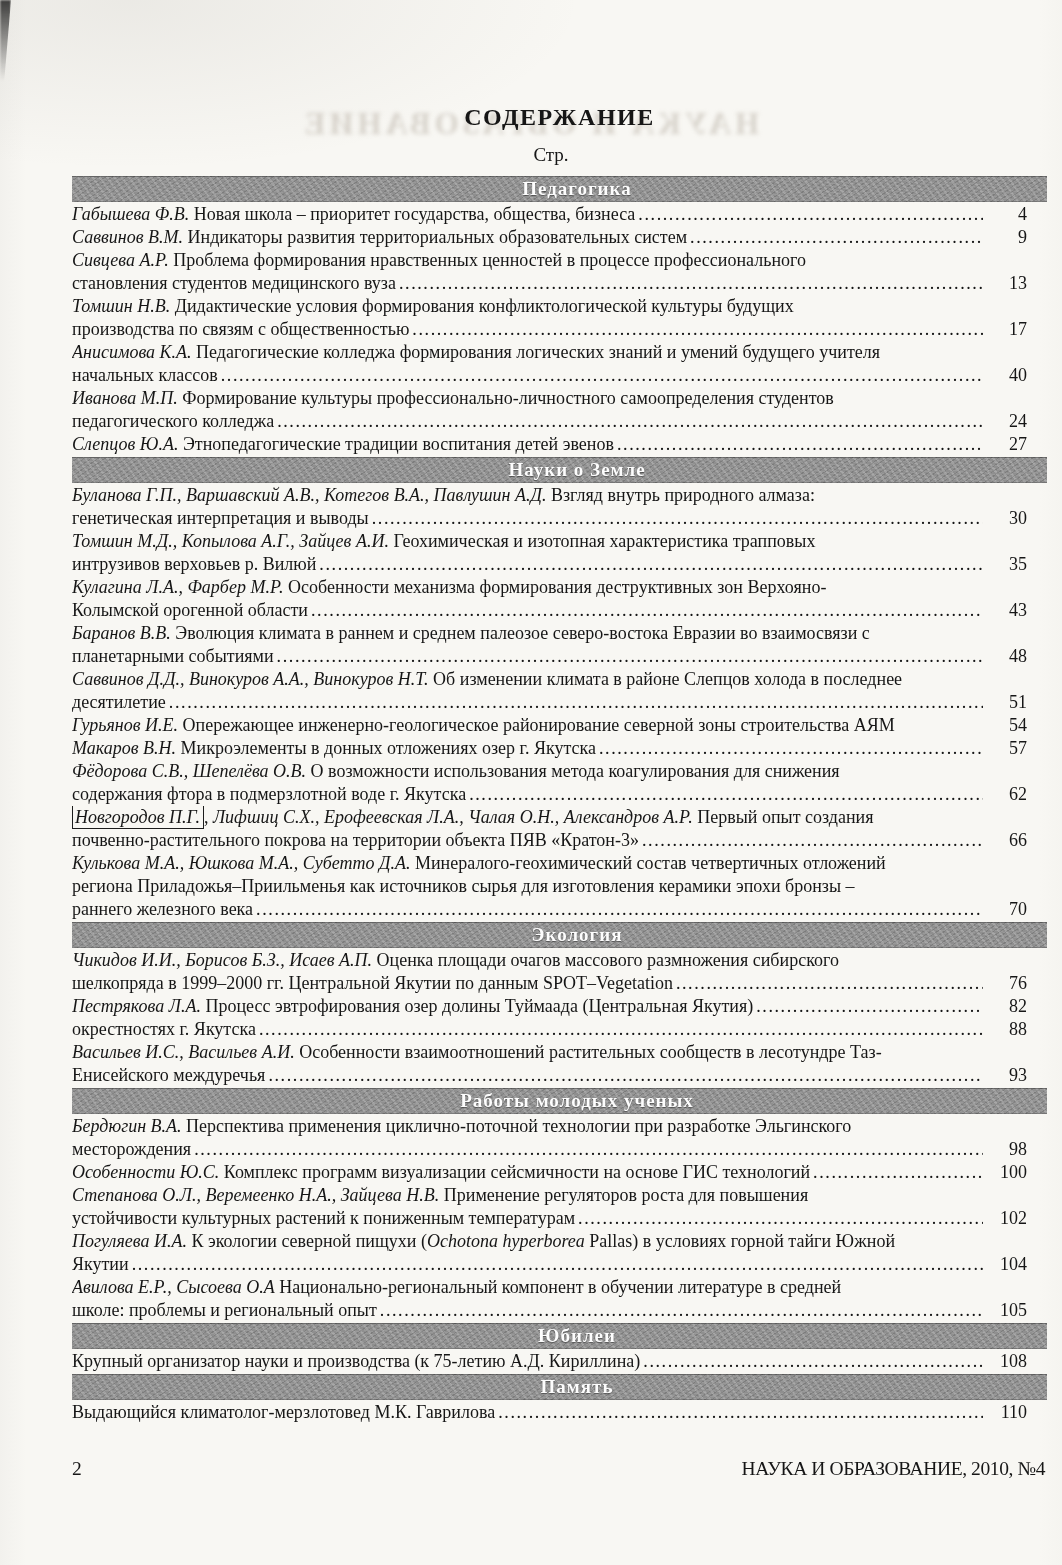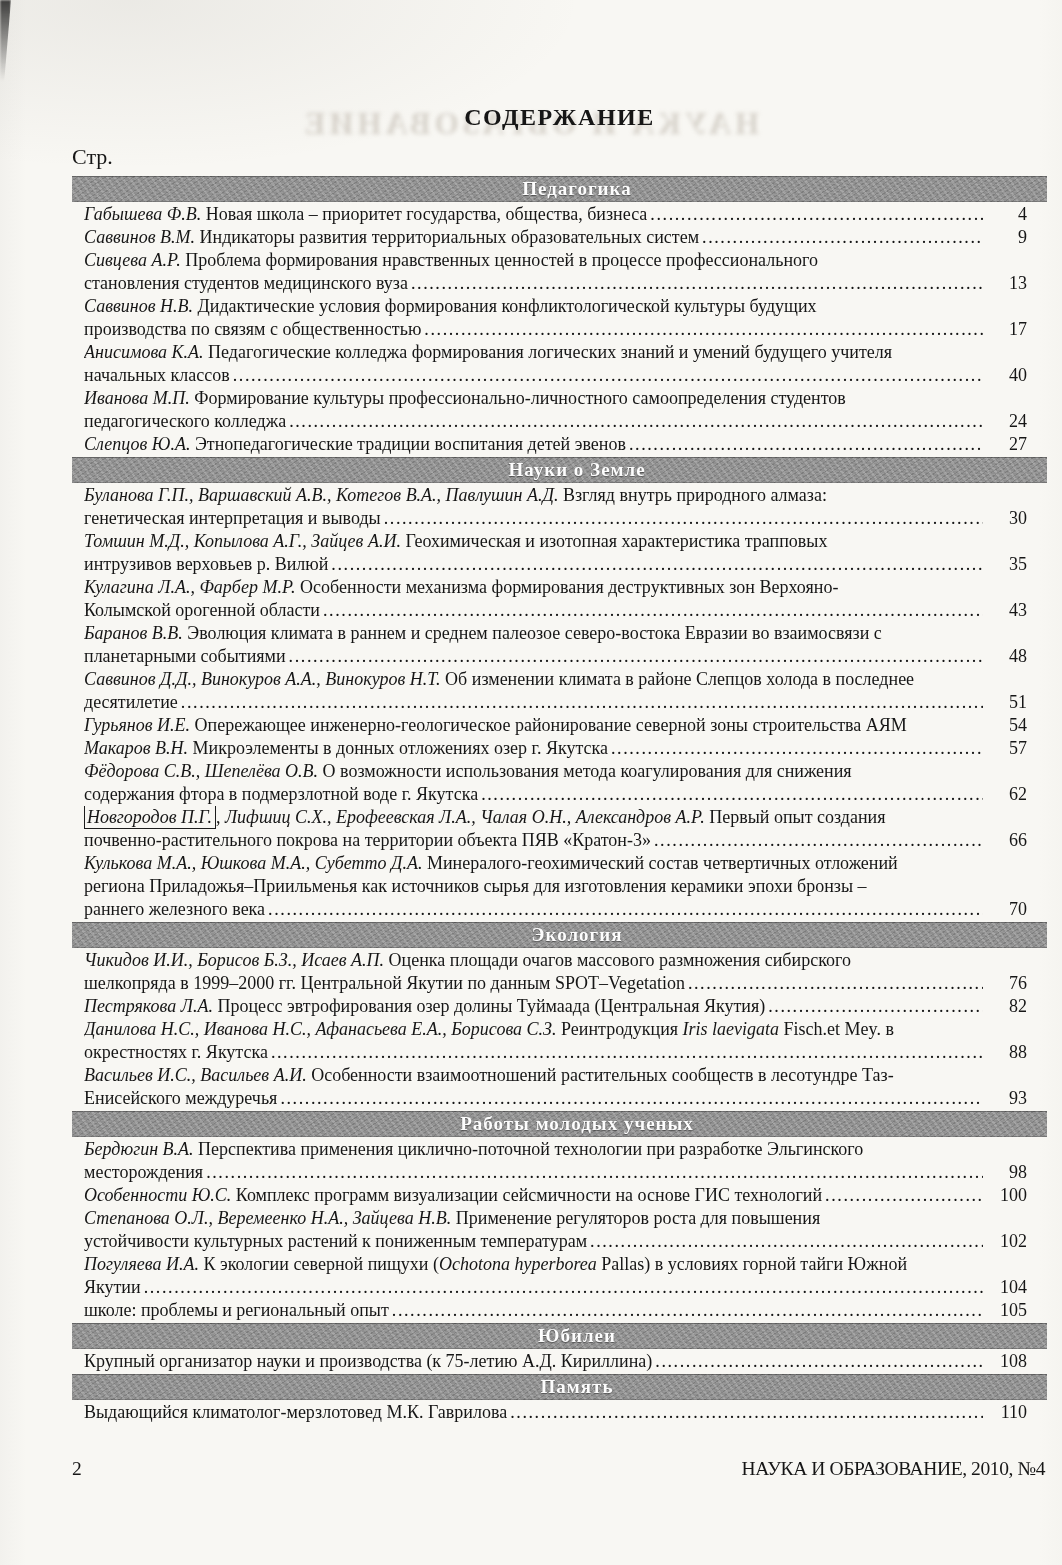--- a/index.html
+++ b/index.html
@@ -29,41 +29,41 @@
     color:rgba(148,138,122,.32);
     font-size:31px;font-weight:bold;letter-spacing:4px;
     user-select:none;
   }
   .title{
     position:absolute;top:104px;left:72px;width:975px;margin:0;
     text-align:center;font-size:24px;font-weight:bold;letter-spacing:1.5px;
   }
   .str-label{
     position:absolute;top:144px;left:72px;width:958px;
-    text-align:left;font-size:22px;
+    text-align:center;font-size:19px;
   }
   .toc{
     position:absolute;top:175px;left:72px;width:975px;
     font-size:18px;line-height:23px;
   }
   .section-band{
     height:26px;margin:1px 0;text-align:center;
     background-color:#8f8f8f;
     background-image:
       repeating-linear-gradient(55deg, rgba(255,255,255,.15) 0 2px, rgba(255,255,255,0) 2px 6px),
       repeating-linear-gradient(-35deg, rgba(0,0,0,.13) 0 1px, rgba(0,0,0,0) 1px 4px),
       repeating-linear-gradient(10deg, rgba(255,255,255,.09) 0 1px, rgba(0,0,0,0) 1px 3px);
     box-shadow:inset 0 1px 0 rgba(0,0,0,.3), inset 0 -1px 0 rgba(0,0,0,.18);
   }
   .section-band .t{
     color:#fdfdfd;font-weight:bold;font-size:19px;line-height:26px;letter-spacing:1px;
     text-shadow:0 1px 1px rgba(50,50,50,.65);
     padding-left:35px;
   }
-  .toc-line{display:flex;align-items:flex-start;height:23px;overflow:hidden;margin-left:12px;}
+  .toc-line{display:flex;align-items:flex-start;height:23px;overflow:hidden;}
   .line-text{white-space:nowrap;flex:0 1 auto;min-width:0;}
   .seg-i{font-style:italic;}
   .seg-b{
     font-style:italic;
     border:1.4px solid #1c1c1c;
     padding:14px 3px 1px 2px;
   }
   .leader{
     flex:1 1 0;min-width:0;overflow:hidden;white-space:nowrap;
     margin:0 4px 0 3px;letter-spacing:1.6px;
@@ -98,21 +98,21 @@
       </div>
       <div class="toc-line">
         <span class="line-text"><span class="seg-i">Сивцева А.Р.</span><span> Проблема формирования нравственных ценностей в процессе профессионального</span></span>
       </div>
       <div class="toc-line">
         <span class="line-text"><span>становления студентов медицинского вуза</span></span>
         <span class="leader">................................................................................................................................................................................................................................................</span>
         <span class="pagenum">13</span>
       </div>
       <div class="toc-line">
-        <span class="line-text"><span class="seg-i">Саввинов Н.В.</span><span> Дидактические условия формирования конфликтологической культуры будущих</span></span>
+        <span class="line-text"><span class="seg-i">Томшин Н.В.</span><span> Дидактические условия формирования конфликтологической культуры будущих</span></span>
       </div>
       <div class="toc-line">
         <span class="line-text"><span>производства по связям с общественностью</span></span>
         <span class="leader">................................................................................................................................................................................................................................................</span>
         <span class="pagenum">17</span>
       </div>
       <div class="toc-line">
         <span class="line-text"><span class="seg-i">Анисимова К.А.</span><span> Педагогические колледжа формирования логических знаний и умений будущего учителя</span></span>
       </div>
       <div class="toc-line">
@@ -219,23 +219,20 @@
         <span class="line-text"><span>шелкопряда в 1999–2000 гг. Центральной Якутии по данным SPOT–Vegetation</span></span>
         <span class="leader">................................................................................................................................................................................................................................................</span>
         <span class="pagenum">76</span>
       </div>
       <div class="toc-line">
         <span class="line-text"><span class="seg-i">Пестрякова Л.А.</span><span> Процесс эвтрофирования озер долины Туймаада (Центральная Якутия)</span></span>
         <span class="leader">................................................................................................................................................................................................................................................</span>
         <span class="pagenum">82</span>
       </div>
       <div class="toc-line">
-        <span class="line-text"><span class="seg-i">Данилова Н.С., Иванова Н.С., Афанасьева Е.А., Борисова С.З.</span><span> Реинтродукция </span><span class="seg-i">Iris laevigata</span><span> Fisch.et Mey. в</span></span>
-      </div>
-      <div class="toc-line">
         <span class="line-text"><span>окрестностях г. Якутска</span></span>
         <span class="leader">................................................................................................................................................................................................................................................</span>
         <span class="pagenum">88</span>
       </div>
       <div class="toc-line">
         <span class="line-text"><span class="seg-i">Васильев И.С., Васильев А.И.</span><span> Особенности взаимоотношений растительных сообществ в лесотундре Таз-</span></span>
       </div>
       <div class="toc-line">
         <span class="line-text"><span>Енисейского междуречья</span></span>
         <span class="leader">................................................................................................................................................................................................................................................</span>
@@ -263,20 +260,23 @@
         <span class="leader">................................................................................................................................................................................................................................................</span>
         <span class="pagenum">102</span>
       </div>
       <div class="toc-line">
         <span class="line-text"><span class="seg-i">Погуляева И.А.</span><span> К экологии северной пищухи (</span><span class="seg-i">Ochotona hyperborea</span><span> Pallas) в условиях горной тайги Южной</span></span>
       </div>
       <div class="toc-line">
         <span class="line-text"><span>Якутии</span></span>
         <span class="leader">................................................................................................................................................................................................................................................</span>
         <span class="pagenum">104</span>
+      </div>
+      <div class="toc-line">
+        <span class="line-text"><span class="seg-i">Авилова Е.Р., Сысоева О.А</span><span> Национально-региональный компонент в обучении литературе в средней</span></span>
       </div>
       <div class="toc-line">
         <span class="line-text"><span>школе: проблемы и региональный опыт</span></span>
         <span class="leader">................................................................................................................................................................................................................................................</span>
         <span class="pagenum">105</span>
       </div>
       <div class="section-band"><span class="t">Юбилеи</span></div>
       <div class="toc-line">
         <span class="line-text"><span>Крупный организатор науки и производства (к 75-летию А.Д. Кириллина)</span></span>
         <span class="leader">................................................................................................................................................................................................................................................</span>

